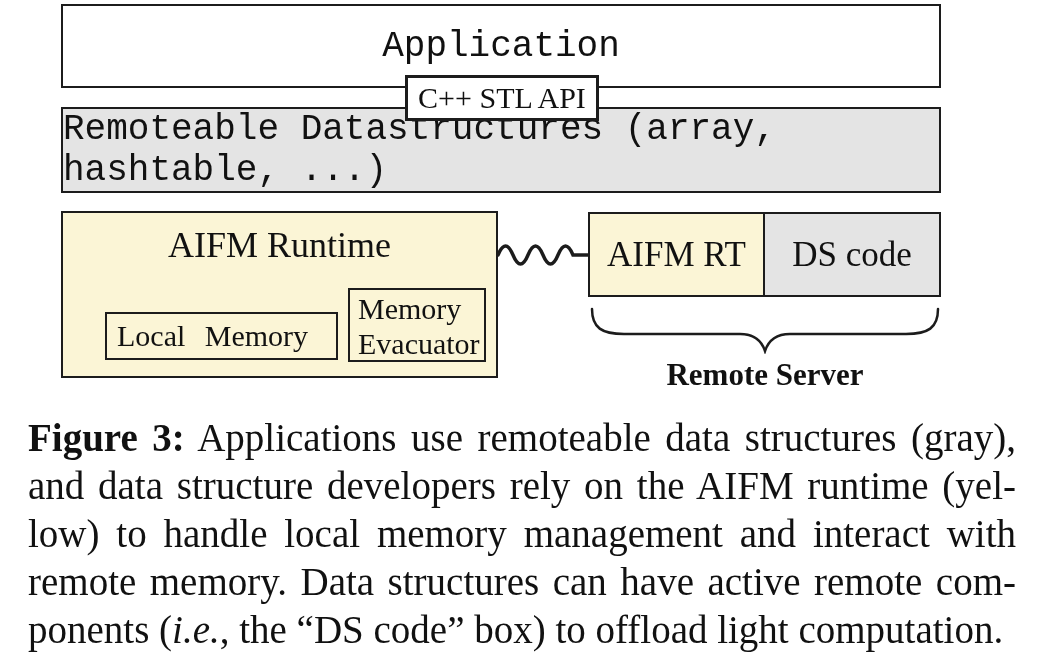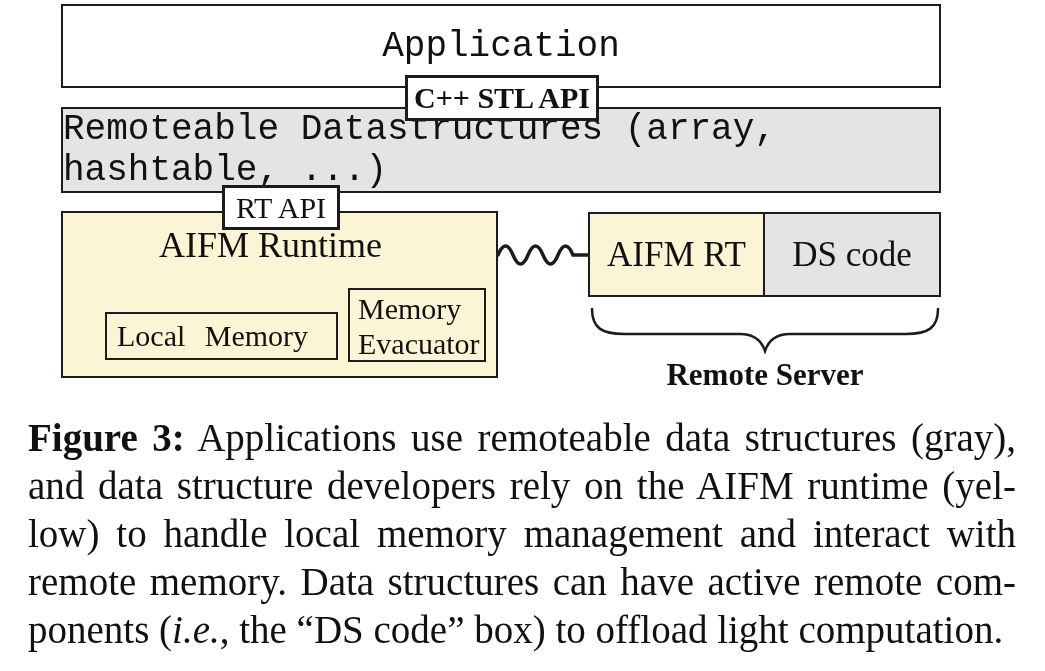--- a/index.html
+++ b/index.html
@@ -92,30 +92,27 @@
 <div class="page">
 
   <div class="box big-label" style="left:61px; top:4px; width:880px; height:84px;">
     <span>Application</span>
   </div>
 
   <div class="box big-label gray-fill" style="left:61px; top:107px; width:880px; height:86px;">
     <span>Remoteable Datastructures (array, hashtable, ...)</span>
   </div>
 
-  <div class="box api-box" style="left:405px; top:75px; width:194px; height:46px;font-weight:bold;">
+  <div class="box api-box" style="left:405px; top:75px; width:194px; height:46px;">
     <span>C++ STL API</span>
   </div>
 
-  <div class="box api-box" style="left:222px; top:185px; width:118px; height:45px;">
-    <span>RT API</span>
-  </div>
 
   <div class="box yellow" style="left:61px; top:211px; width:437px; height:167px;"></div>
-  <div class="runtime-label" style="left:52px; top:221px; width:437px; height:48px;">AIFM Runtime</div>
+  <div class="runtime-label" style="left:61px; top:221px; width:437px; height:48px;">AIFM Runtime</div>
 
   <div class="box yellow local-memory-box" style="left:77px; top:312px; width:233px; height:48px;">
     <span>Local Memory</span>
   </div>
 
   <div class="box yellow memory-evacuator-box" style="left:348px; top:288px; width:138px; height:74px;">
     <span>Memory</span>
     <span>Evacuator</span>
   </div>
 

